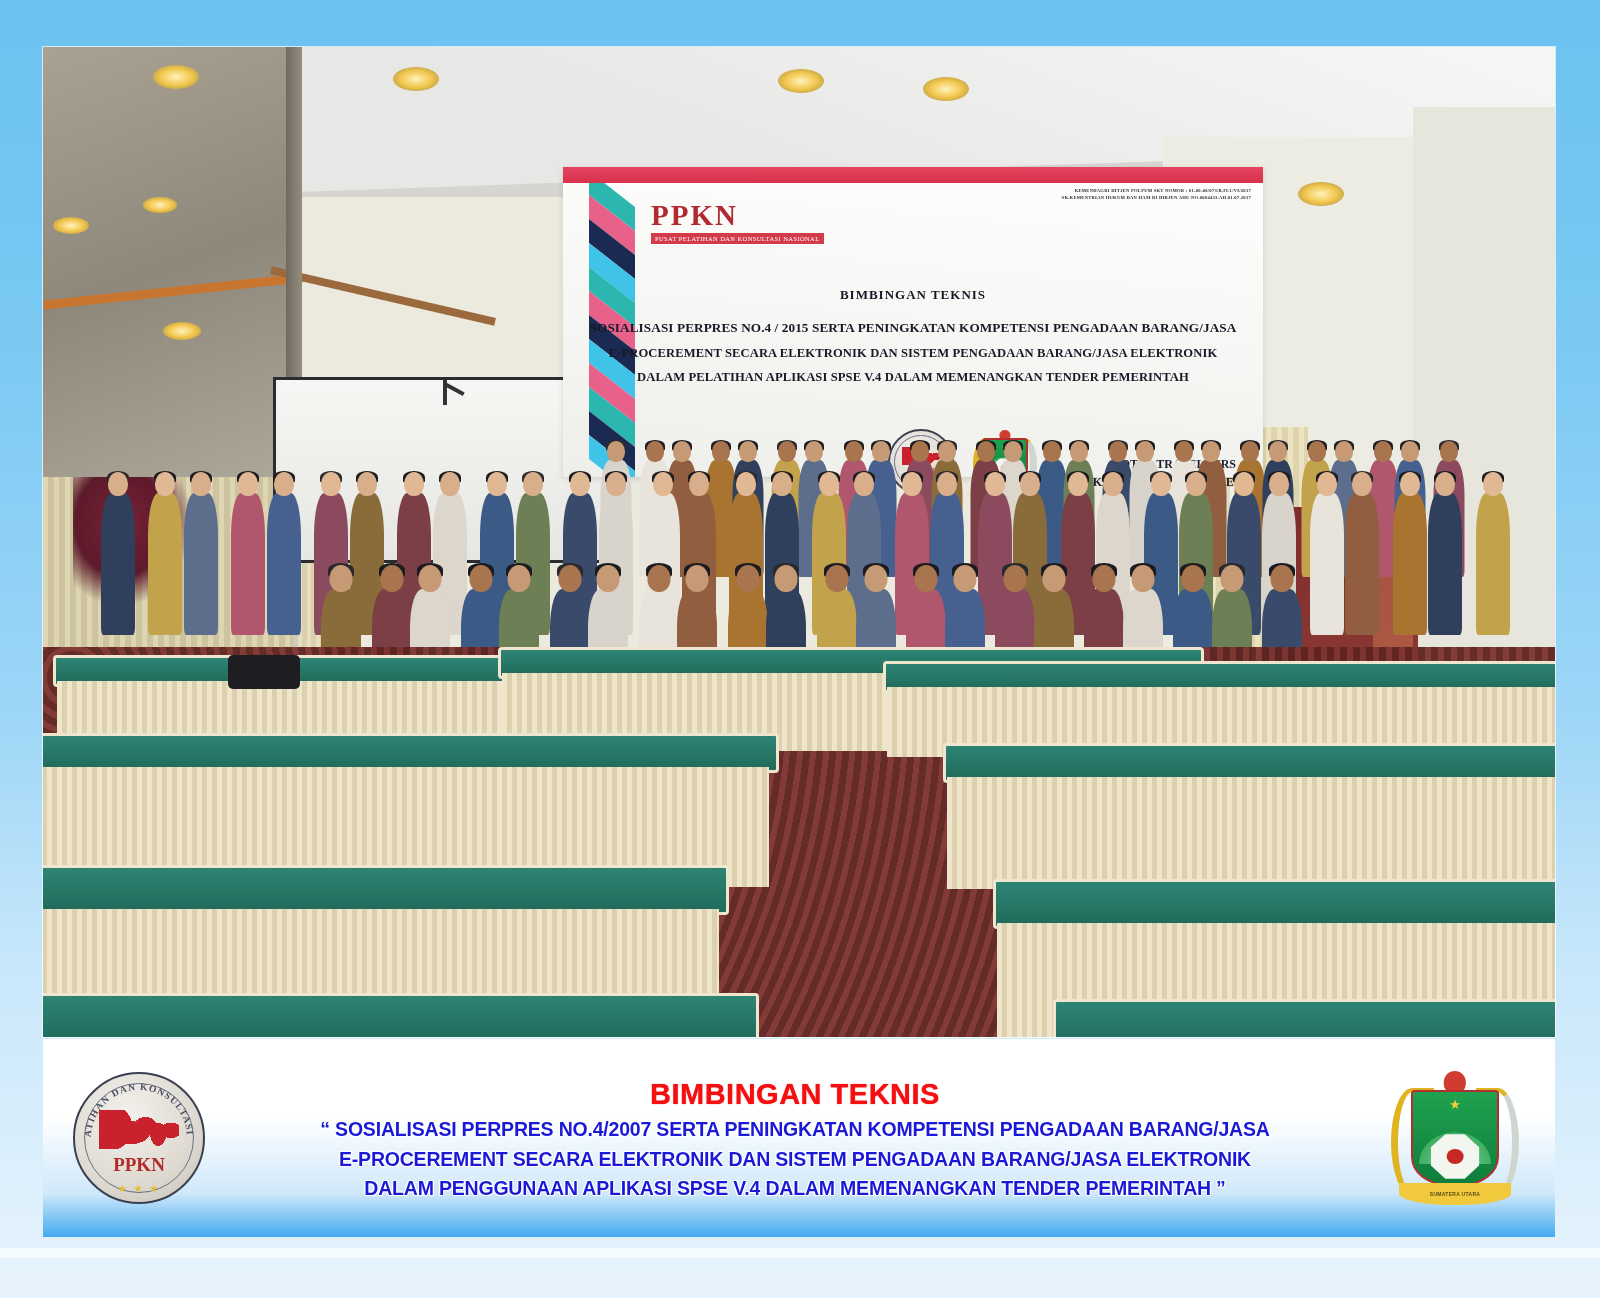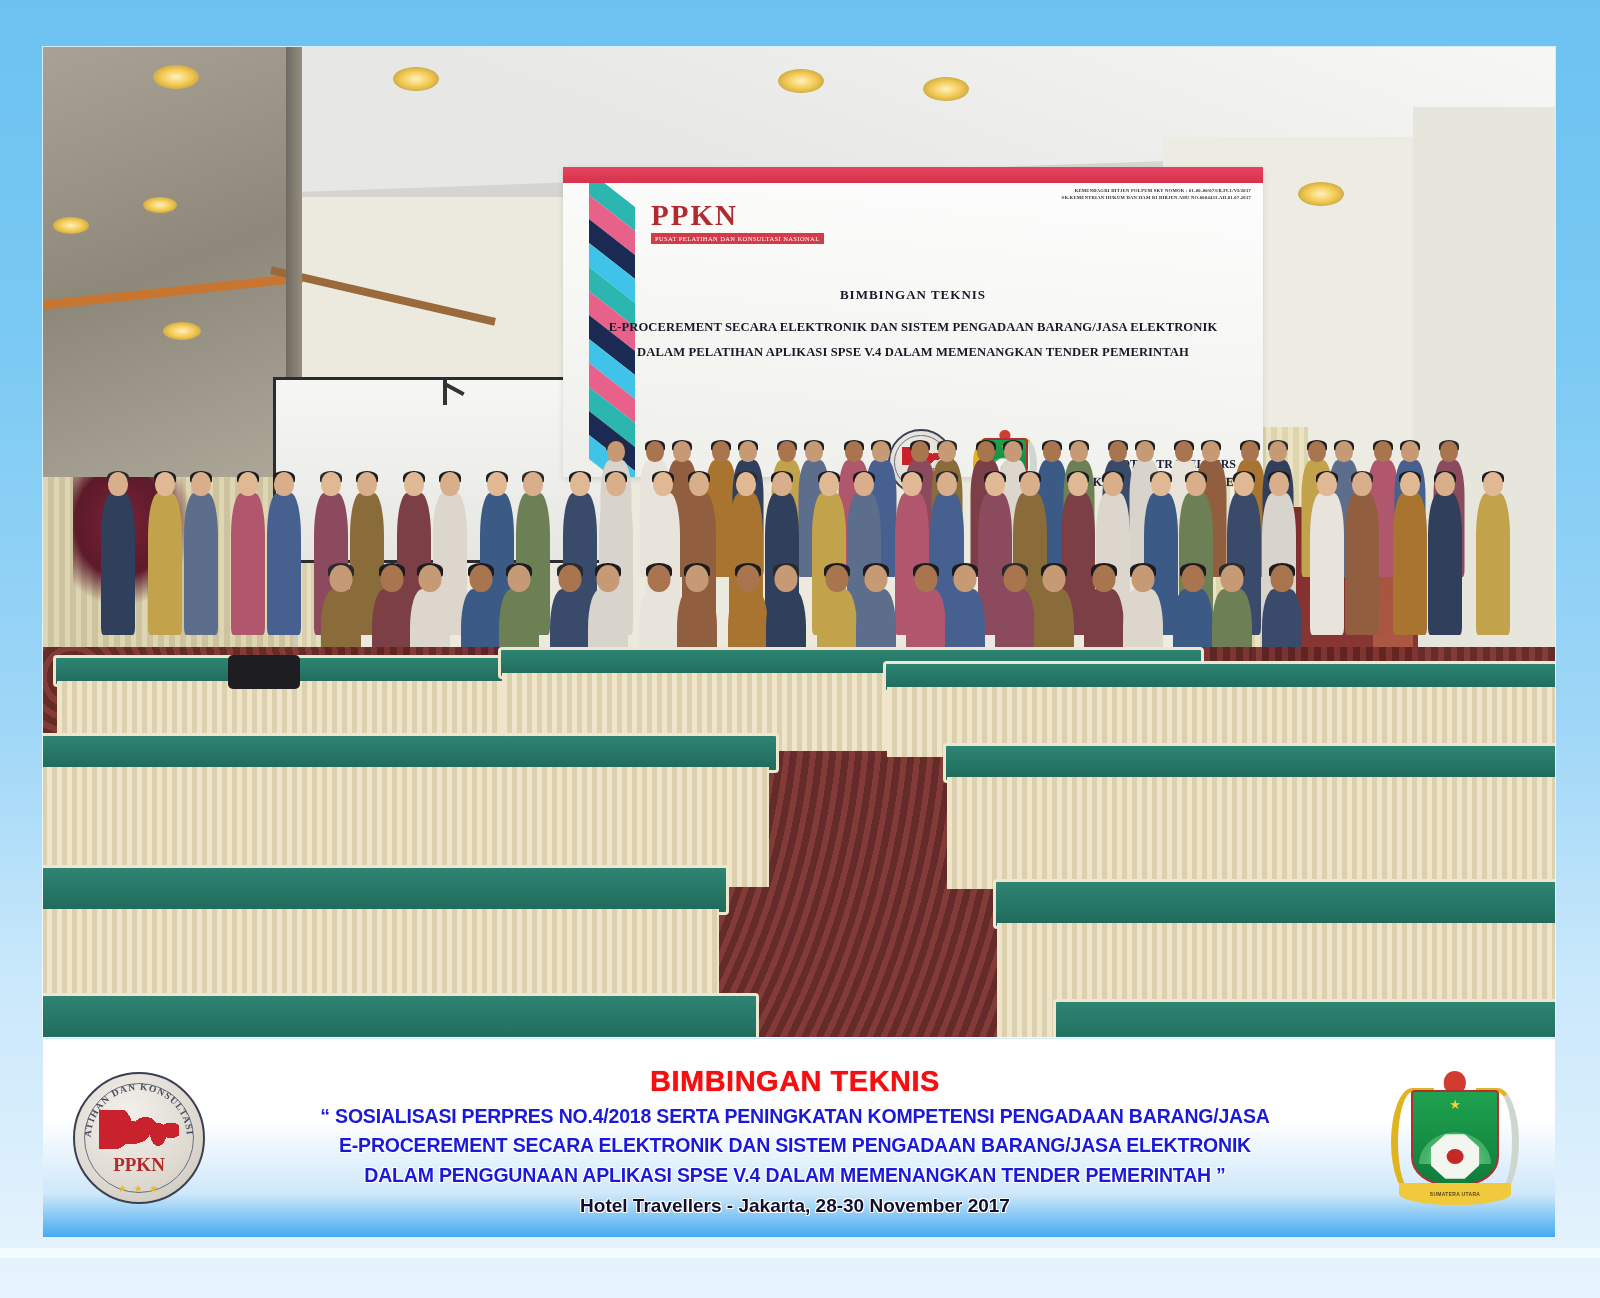--- a/index.html
+++ b/index.html
@@ -233,20 +233,21 @@
         <div id="ppkn-sub">PUSAT PELATIHAN DAN KONSULTASI NASIONAL</div>
       </div>
 
       <div class="banner-legal">
         <div>KEMENDAGRI DITJEN POLPUM SKT NOMOR : 01-00-00/073/B.IV.1/VI/2017</div>
         <div>SK.KEMENTRIAN HUKUM DAN HAM RI DIRJEN AHU NO.0004433.AH.01.07.2017</div>
       </div>
 
       <div id="banner-body">
         <div class="bb-head">BIMBINGAN TEKNIS</div>
+        <div class="bb-l l1">SOSIALISASI PERPRES NO.4 / 2015 SERTA PENINGKATAN KOMPETENSI PENGADAAN BARANG/JASA</div>
         <div class="bb-l">E-PROCEREMENT SECARA ELEKTRONIK DAN SISTEM PENGADAAN BARANG/JASA ELEKTRONIK</div>
         <div class="bb-l">DALAM PELATIHAN APLIKASI SPSE V.4 DALAM MEMENANGKAN TENDER PEMERINTAH</div>
       </div>
 
       <div id="banner-logos">
         <div class="seal" style="width:62px;height:62px">
           <div class="seal-map"></div>
           <div class="seal-word" style="font-size:10px;margin-top:2px">PPKN</div>
           <div class="seal-stars" style="font-size:5px">★ ★ ★</div>
         </div>
@@ -779,24 +780,23 @@
           </text>
         </svg>
         <div class="seal-map" style="margin-top:8px"></div>
         <div class="seal-word" style="font-size:19px;margin-top:6px">PPKN</div>
         <div class="seal-stars" style="font-size:10px">★ ★ ★</div>
       </div>
     </div>
 
     <div id="cap-text">
       <div id="cap-title">BIMBINGAN TEKNIS</div>
-      <div class="cap-line">“ SOSIALISASI PERPRES NO.4/2018 SERTA PENINGKATAN KOMPETENSI PENGADAAN BARANG/JASA</div>
+      <div class="cap-line">“ SOSIALISASI PERPRES NO.4/2007 SERTA PENINGKATAN KOMPETENSI PENGADAAN BARANG/JASA</div>
       <div class="cap-line">E-PROCEREMENT SECARA ELEKTRONIK DAN SISTEM PENGADAAN BARANG/JASA ELEKTRONIK</div>
       <div class="cap-line">DALAM PENGGUNAAN APLIKASI SPSE V.4 DALAM MEMENANGKAN TENDER PEMERINTAH ”</div>
-      <div id="cap-venue">Hotel Travellers - Jakarta, 28-30 November 2017</div>
     </div>
 
     <div id="cap-right">
       <div class="sumut" style="width:140px;height:140px">
         <div class="sumut-wreath"></div>
         <div class="sumut-wreath r"></div>
         <div class="sumut-top"></div>
         <div class="sumut-shield">
           <div class="sumut-star" style="font-size:13px">★</div>
           <div class="sumut-hill"></div>

